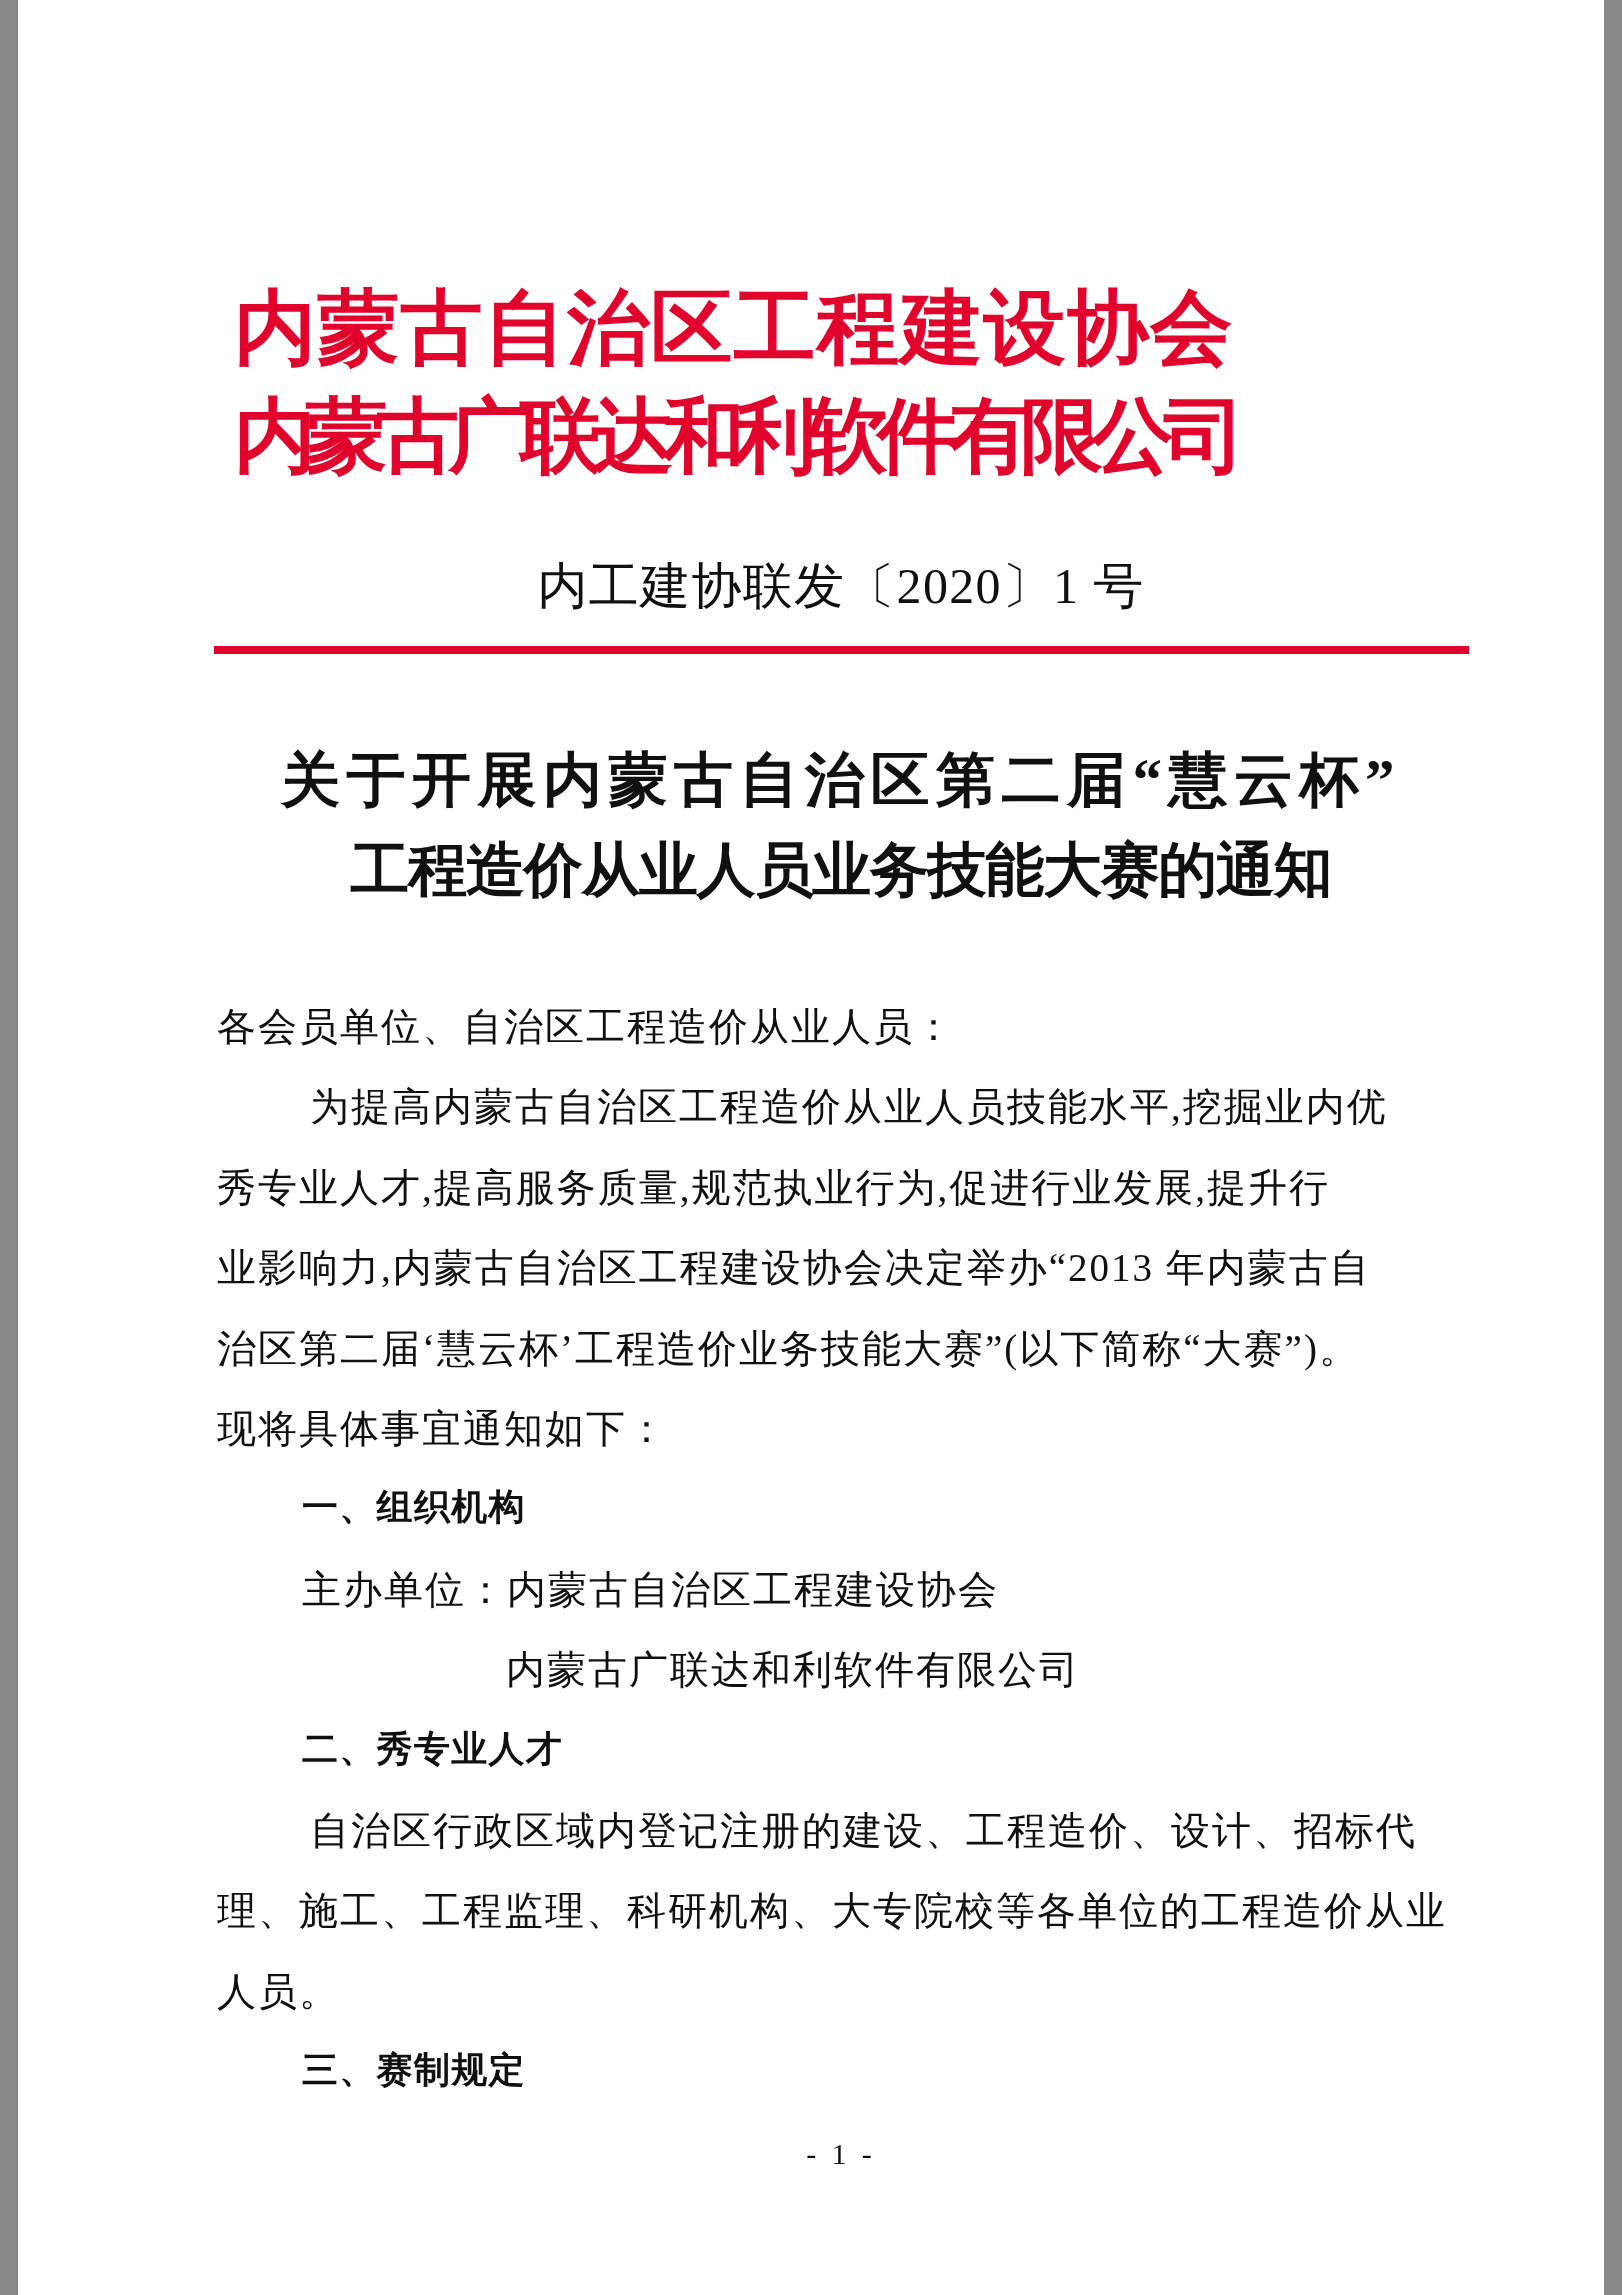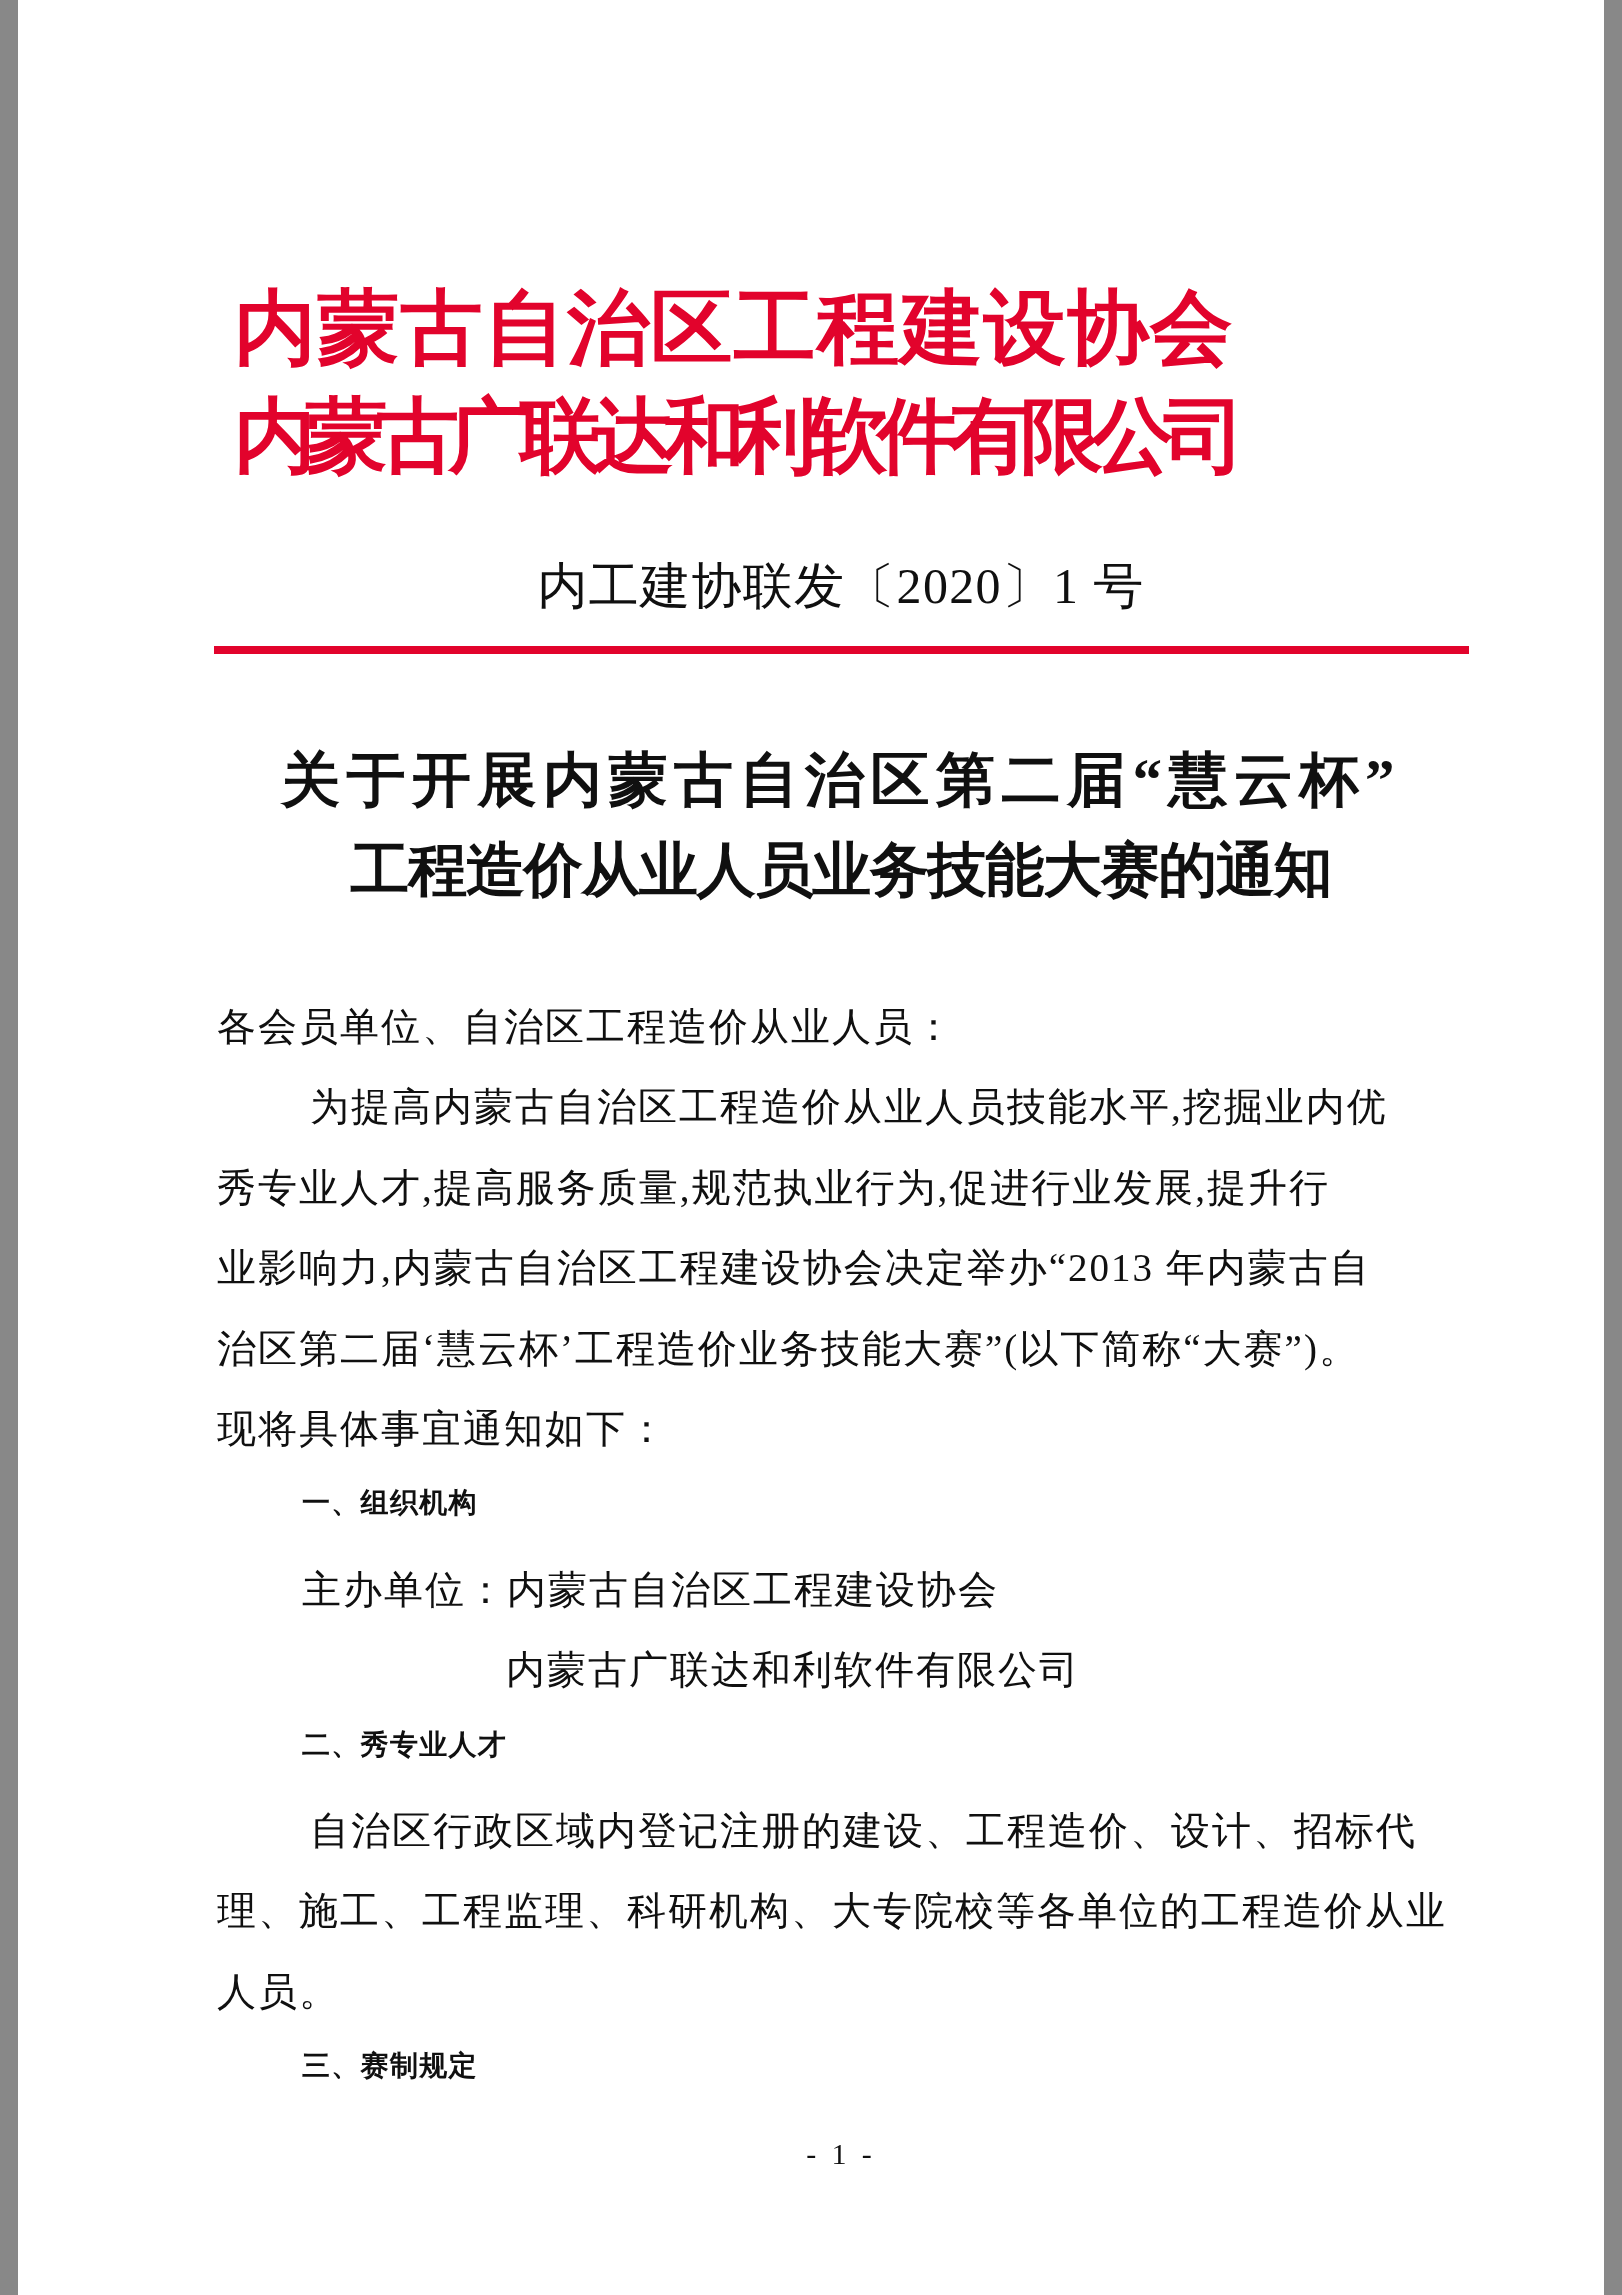--- a/index.html
+++ b/index.html
@@ -58,21 +58,21 @@
 
   
   .bl {
     font-size: 39px;
     letter-spacing: 2px;
     color: var(--ink);
   }
   .hei {
     font-family: Liberation Serif, serif;
     font-weight: 700;
-    font-size: 28px;
+    font-size: 36px;
     letter-spacing: 1.3px;
   }
   .ind0 { left: 199px; }
   .ind1 { left: 292px; }
   .ind2 { left: 284px; }
   .ind3 { left: 488px; }
 
   .t0  { top: 1007px; }
   .t1  { top: 1087px; }
   .t2  { top: 1168px; }

